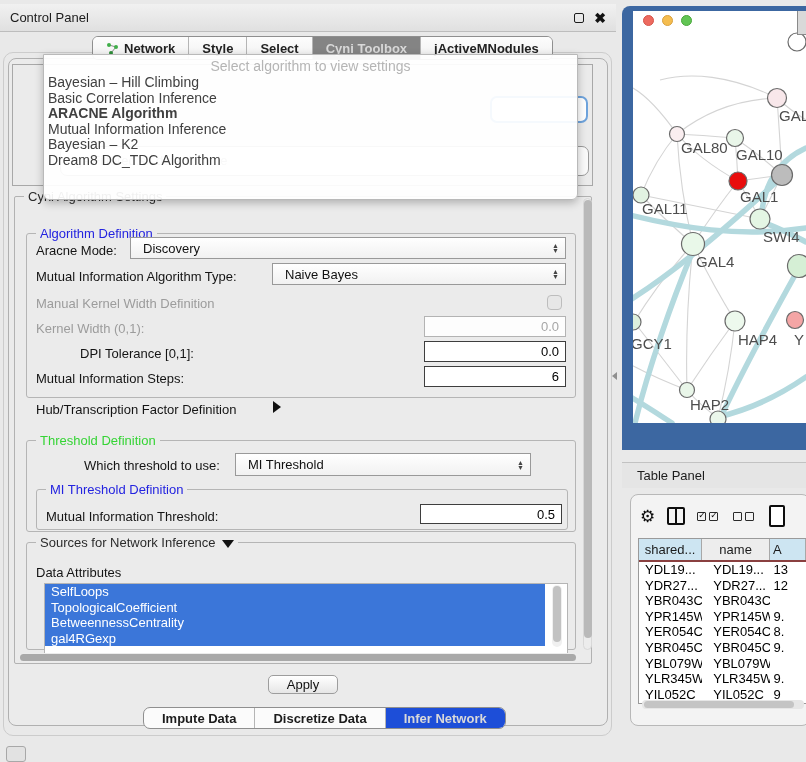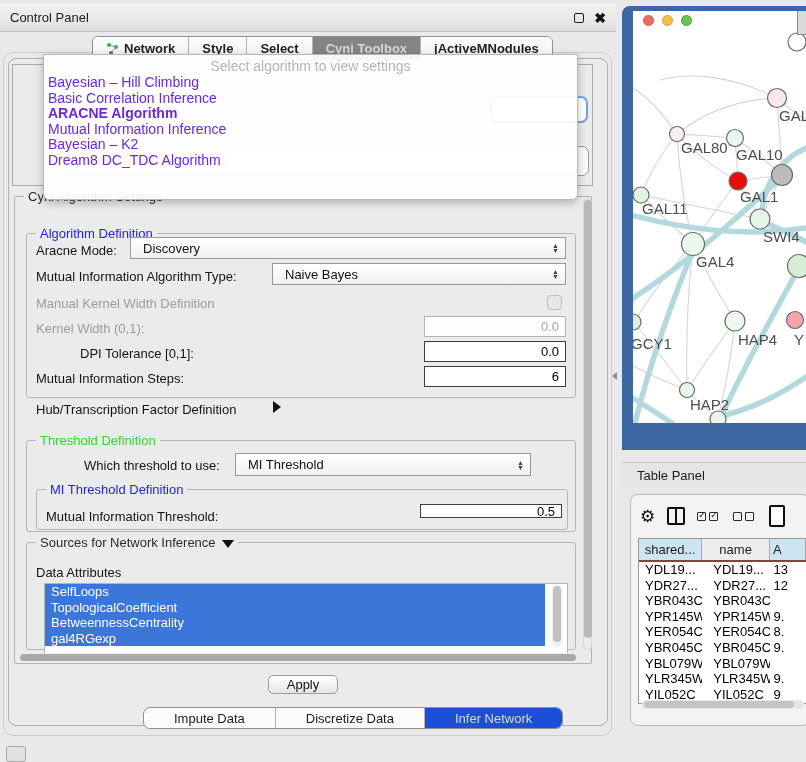--- a/index.html
+++ b/index.html
@@ -27,21 +27,21 @@
 
   
   .hidden-gb{left:12px;top:64px;width:581px;height:122px;border:1px solid #a8a8a8;background:#ebebeb;}
   .hidden-combo-blue{left:490px;top:96px;width:98px;height:27px;border:2.5px solid #6ea3dc;border-radius:7px;background:#fff;}
   .hidden-combo{left:60px;top:146px;width:529px;height:30px;border:1px solid #9a9a9a;border-radius:7px;
     background:#fafafa;font-size:13px;color:#9a9a9a;line-height:28px;padding-left:14px;}
 
   .dropdown{left:43px;top:54px;width:535px;height:146px;background:rgba(255,255,255,0.93);
     border:1px solid #b9b9b9;border-radius:0 0 6px 6px;box-shadow:0 3px 8px rgba(0,0,0,.25);z-index:5;}
   .dd-header{height:20px;text-align:center;font-size:14px;color:#b5b5b5;line-height:22px;}
-  .dd-item{height:15.5px;line-height:15.5px;font-size:14px;color:#6d28d9;padding-left:4px;white-space:nowrap;}
+  .dd-item{height:15.5px;line-height:15.5px;font-size:14px;color:#404040;padding-left:4px;white-space:nowrap;}
   .dd-item.bold{font-weight:700;}
 
   .cyni-gb{left:14px;top:196px;width:578px;height:468px;border:1px solid #b2b2b2;border-radius:2px;}
   .gtitle{position:absolute;top:-8px;left:9px;background:#ebebeb;padding:0 4px;font-size:13px;color:#2b2b2b;white-space:nowrap;}
   .gtitle.blue{color:#2323e0;}
   .gtitle.green{color:#35d435;}
   .gb{border:1px solid #b5b5b5;border-radius:3px;}
 
   .lbl{font-size:13px;font-weight:400;color:#141414;white-space:nowrap;}
   .lbl.dis{color:#9c9c9c;}
@@ -65,21 +65,21 @@
   .vscroll{left:583px;top:198px;width:9px;height:452px;background:#ececec;border:1px solid #d8d8d8;border-radius:5px;}
   .vthumb{left:584px;top:200px;width:8px;height:438px;background:#b9b9b9;border-radius:4px;}
   .hscroll{left:18px;top:653px;width:562px;height:9px;background:#ececec;border-radius:5px;}
   .hthumb{left:20px;top:654px;width:556px;height:7px;background:#a9a9a9;border-radius:4px;}
 
   .apply-btn{left:268px;top:675px;width:70px;height:19px;border:1px solid #9d9d9d;border-radius:5px;
     background:linear-gradient(#ffffff,#e6e6e6);font-size:13px;color:#111;text-align:center;line-height:17px;}
 
   .btabbar{left:143px;top:707px;height:22px;display:flex;border:1px solid #8f8f8f;border-radius:7px;
     overflow:hidden;background:#fbfbfb;z-index:2;}
-  .btab{padding:0 30px;font-size:13px;font-weight:400;color:#1c1c1c;display:flex;align-items:center;border-right:1px solid #b5b5b5;}
+  .btab{padding:0 18px;font-size:13px;font-weight:700;color:#1c1c1c;display:flex;align-items:center;border-right:1px solid #b5b5b5;}
   .btab:last-child{border-right:none;}
   .btab.sel{background:#1d4ed8;color:#d9d9d9;}
 
   .mini-btn{left:6px;top:746px;width:20px;height:16px;background:#e2e2e2;border:1px solid #a8a8a8;border-radius:3px;}
   .split-handle{left:612px;top:372px;width:0;height:0;border-right:5px solid #909090;
     border-top:4px solid transparent;border-bottom:4px solid transparent;}
 
   
   .net-frame{left:622px;top:6px;width:184px;height:444px;background:#3c67a1;border-radius:8px 0 0 0;}
   .net-canvas{left:633px;top:11px;width:173px;height:412px;background:#fff;overflow:hidden;}
@@ -201,21 +201,21 @@
   </div>
   <div class="abs lbl" style="left:84px;top:458px;">Which threshold to use:</div>
   <div class="abs combo" style="left:235px;top:453px;width:296px;height:23px;">
     <span class="cv">MI Threshold</span>
     <span class="stepper">▲<br>▼</span>
   </div>
   <div class="abs gb" style="left:36px;top:489px;width:532px;height:41px;">
     <span class="gtitle blue">MI Threshold Definition</span>
   </div>
   <div class="abs lbl" style="left:46px;top:509px;">Mutual Information Threshold:</div>
-  <div class="abs field" style="left:420px;top:504px;width:142px;height:14px;padding-left:28px;">0.5</div>
+  <div class="abs field" style="left:420px;top:504px;width:142px;height:20px;padding-left:28px;">0.5</div>
 
   <div class="abs gb" style="left:26px;top:542px;width:550px;height:108px;">
     <span class="gtitle">
       <span>Sources for Network Inference</span><span class="tri-down"></span>
     </span>
   </div>
   <div class="abs lbl" style="left:36px;top:565px;">Data Attributes</div>
   <div class="abs attr-list" id="attr-list">
       <div class="attr-item sel">SelfLoops</div>
       <div class="attr-item sel">TopologicalCoefficient</div>

